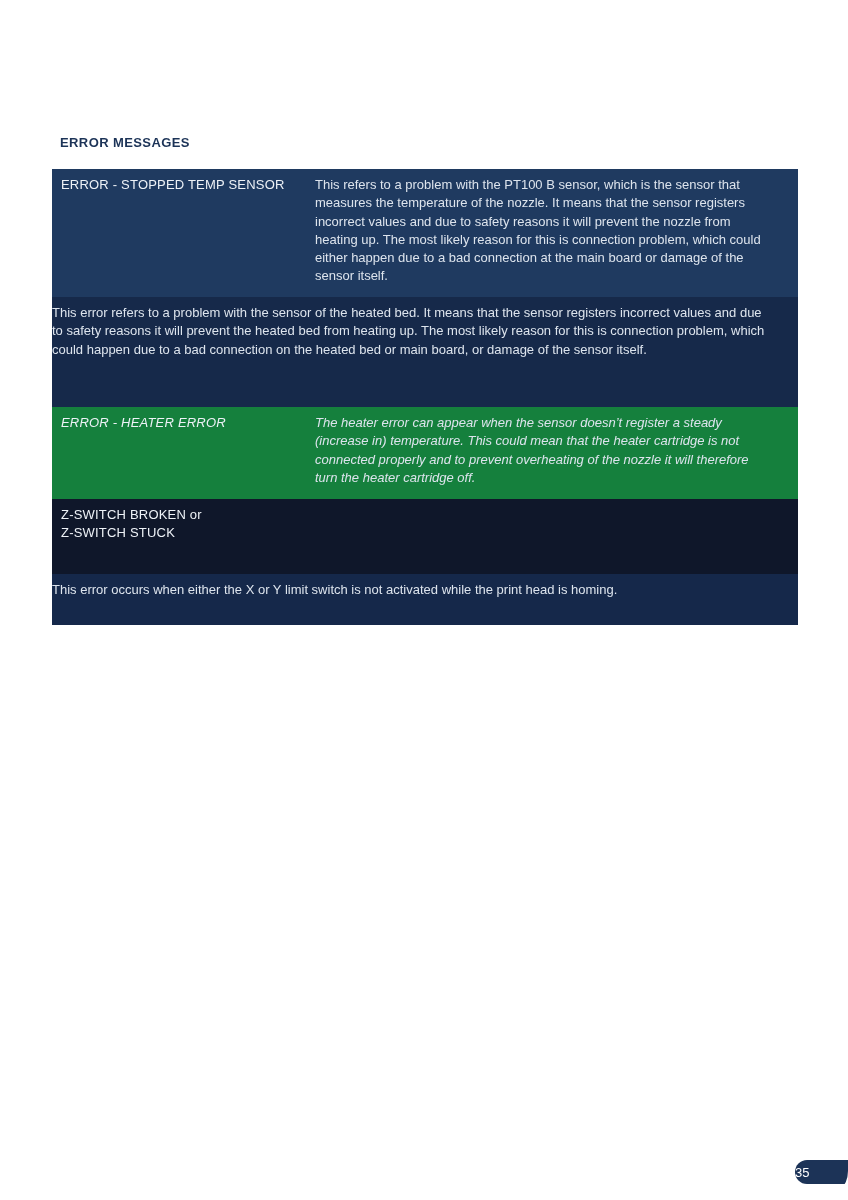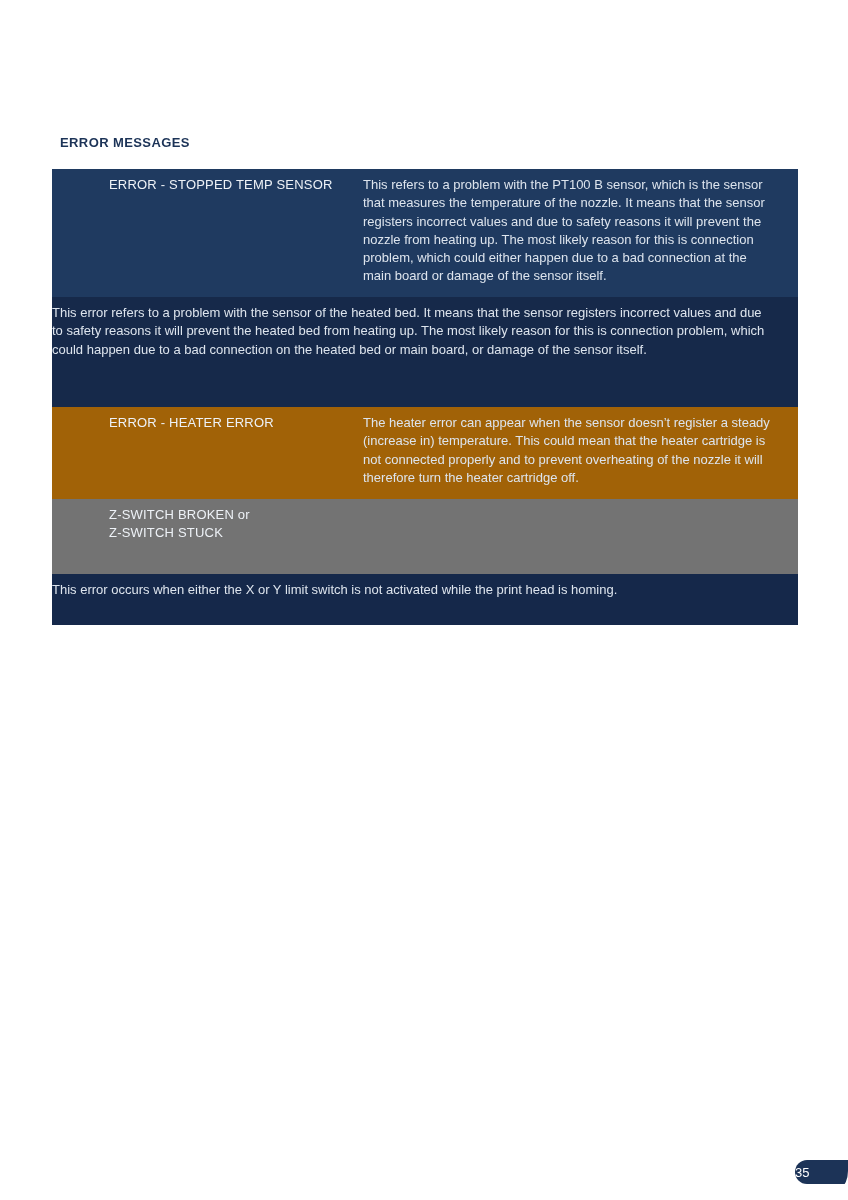--- a/index.html
+++ b/index.html
@@ -37,21 +37,20 @@
   }
   .cell-label {
     width: 263px;
     box-sizing: border-box;
     padding: 7px 6px 0 9px;
     font-size: 13px;
     line-height: 18.3px;
     color: #eef2f7;
     letter-spacing: 0.2px;
     white-space: pre-line;
-    margin-left: 48px;
   }
   .cell-desc {
     flex: 1;
     box-sizing: border-box;
     padding: 7px 24px 0 0;
     font-size: 13px;
     line-height: 18.3px;
     color: #dde4ed;
   }
   .page-badge {
@@ -80,26 +79,26 @@
 
     <div class="row" style="background: rgb(31, 58, 96); min-height: 128px;">
       <div class="cell-label">ERROR - STOPPED TEMP SENSOR</div>
       <div class="cell-desc">This refers to a problem with the PT100 B sensor, which is the sensor that measures the temperature of the nozzle. It means that the sensor registers incorrect values and due to safety reasons it will prevent the nozzle from heating up. The most likely reason for this is connection problem, which could either happen due to a bad connection at the main board or damage of the sensor itself.</div>
     </div>
 
     <div class="row" style="background: rgb(22, 41, 74); min-height: 110px;">
       <div class="cell-desc">This error refers to a problem with the sensor of the heated bed. It means that the sensor registers incorrect values and due to safety reasons it will prevent the heated bed from heating up. The most likely reason for this is connection problem, which could happen due to a bad connection on the heated bed or main board, or damage of the sensor itself.</div>
     </div>
 
-    <div class="row" style="background: #a16207; min-height: 92px;">
+    <div class="row" style="background: #15803d; min-height: 92px; font-style: italic;">
       <div class="cell-label">ERROR - HEATER ERROR</div>
       <div class="cell-desc">The heater error can appear when the sensor doesn’t register a steady (increase in) temperature. This could mean that the heater cartridge is not connected properly and to prevent overheating of the nozzle it will therefore turn the heater cartridge off.</div>
     </div>
 
-    <div class="row" style="background: #737373; min-height: 75px; gap: 44px;">
+    <div class="row" style="background: #0f172a; min-height: 75px; gap: 44px;">
       <div class="cell-label">Z-SWITCH BROKEN or
 Z-SWITCH STUCK</div>
     </div>
 
     <div class="row" style="background: rgb(21, 40, 74); min-height: 51px;">
       <div class="cell-desc">This error occurs when either the X or Y limit switch is not activated while the print head is homing.</div>
     </div>
 
   </div>
 

